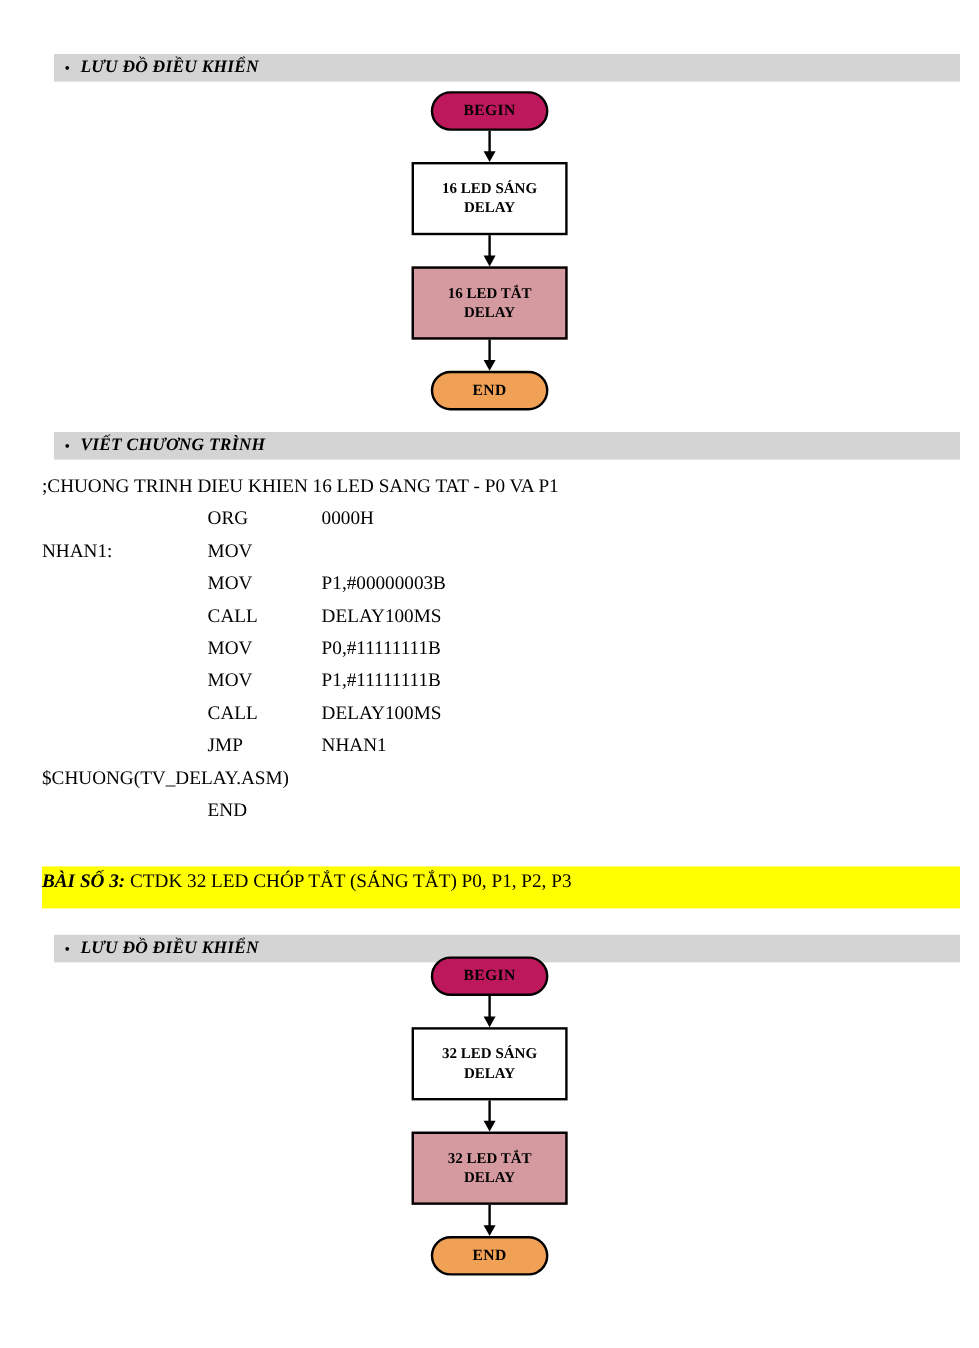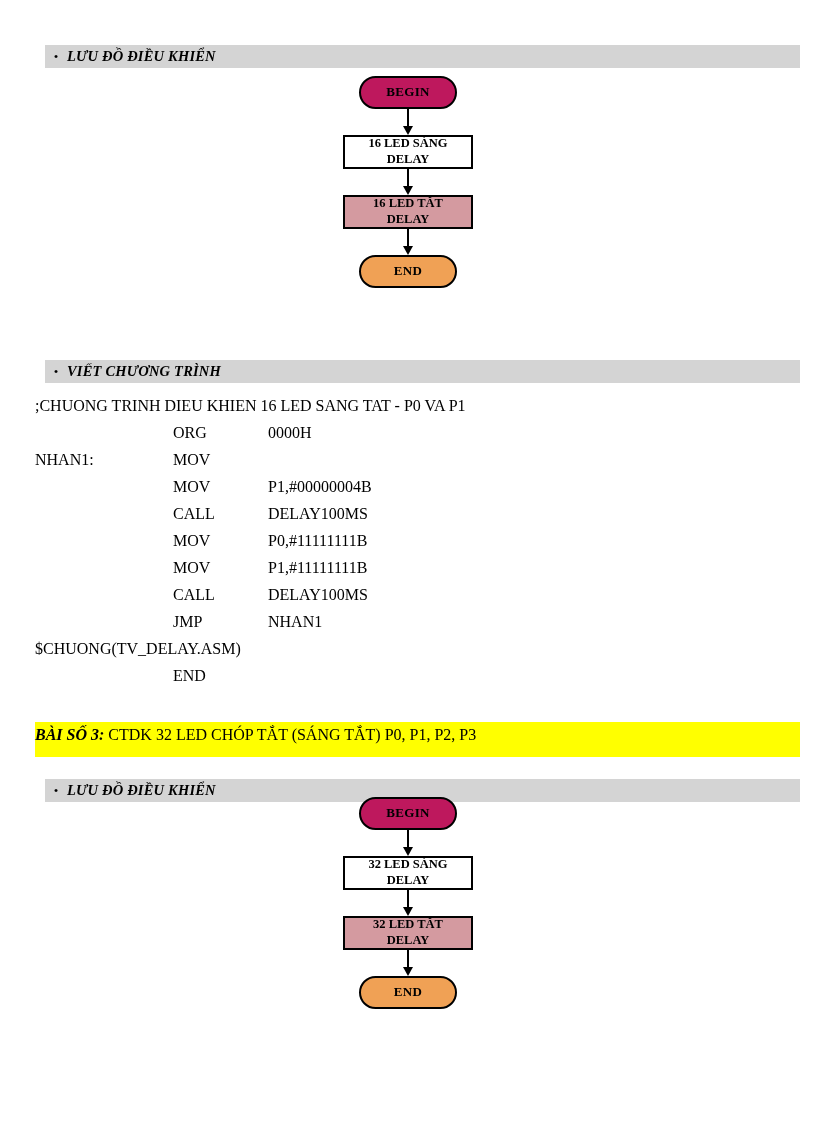--- a/index.html
+++ b/index.html
@@ -76,21 +76,21 @@
     height: 33px;
     border-radius: 17px;
     margin: 0 auto;
     font-size: 13px;
     letter-spacing: 0.3px;
   }
   .node-begin { background: #be185d; }
   .node-end   { background: #f0a155; }
   .node-proc {
     width: 130px;
-    height: 34px;
+    height: 61px;
     margin: 0 auto;
     background: #ffffff;
   }
   .node-proc.tinted { background: #d49aa0; }
 
   .connector {
     width: 150px;
     height: 26px;
     position: relative;
   }
@@ -211,21 +211,21 @@
       <span class="col-mnem">ORG</span>
       <span class="col-oper">0000H</span>
     </div>
     <div class="code-line">
       <span class="col-label">NHAN1:</span>
       <span class="col-mnem">MOV</span>
     </div>
     <div class="code-line">
       <span class="col-label"></span>
       <span class="col-mnem">MOV</span>
-      <span class="col-oper">P1,#00000004B</span>
+      <span class="col-oper">P1,#00000003B</span>
     </div>
     <div class="code-line">
       <span class="col-label"></span>
       <span class="col-mnem">CALL</span>
       <span class="col-oper">DELAY100MS</span>
     </div>
     <div class="code-line">
       <span class="col-label"></span>
       <span class="col-mnem">MOV</span>
       <span class="col-oper">P0,#11111111B</span>

